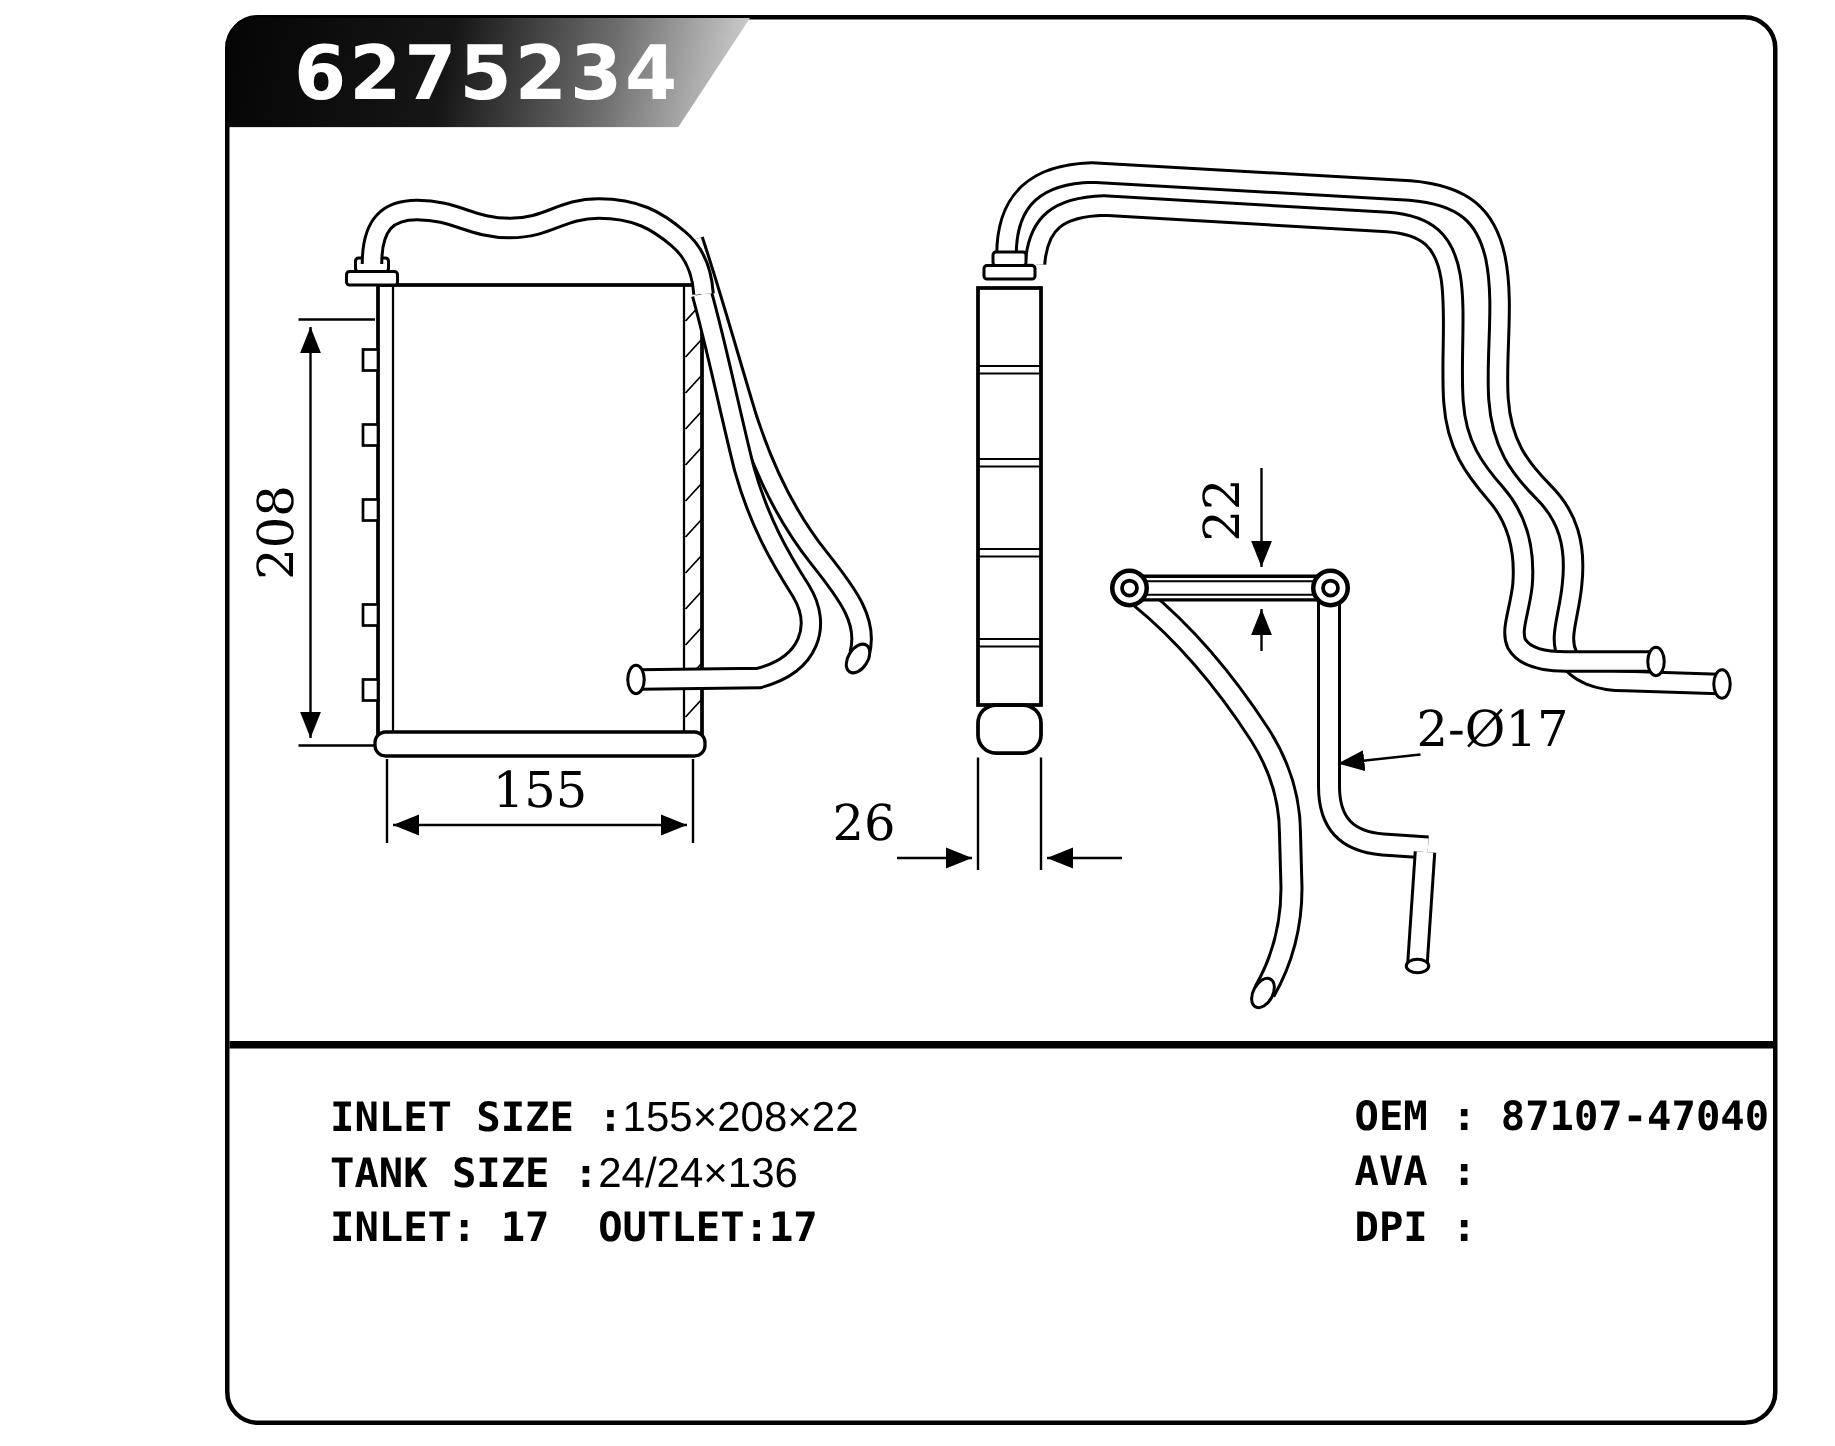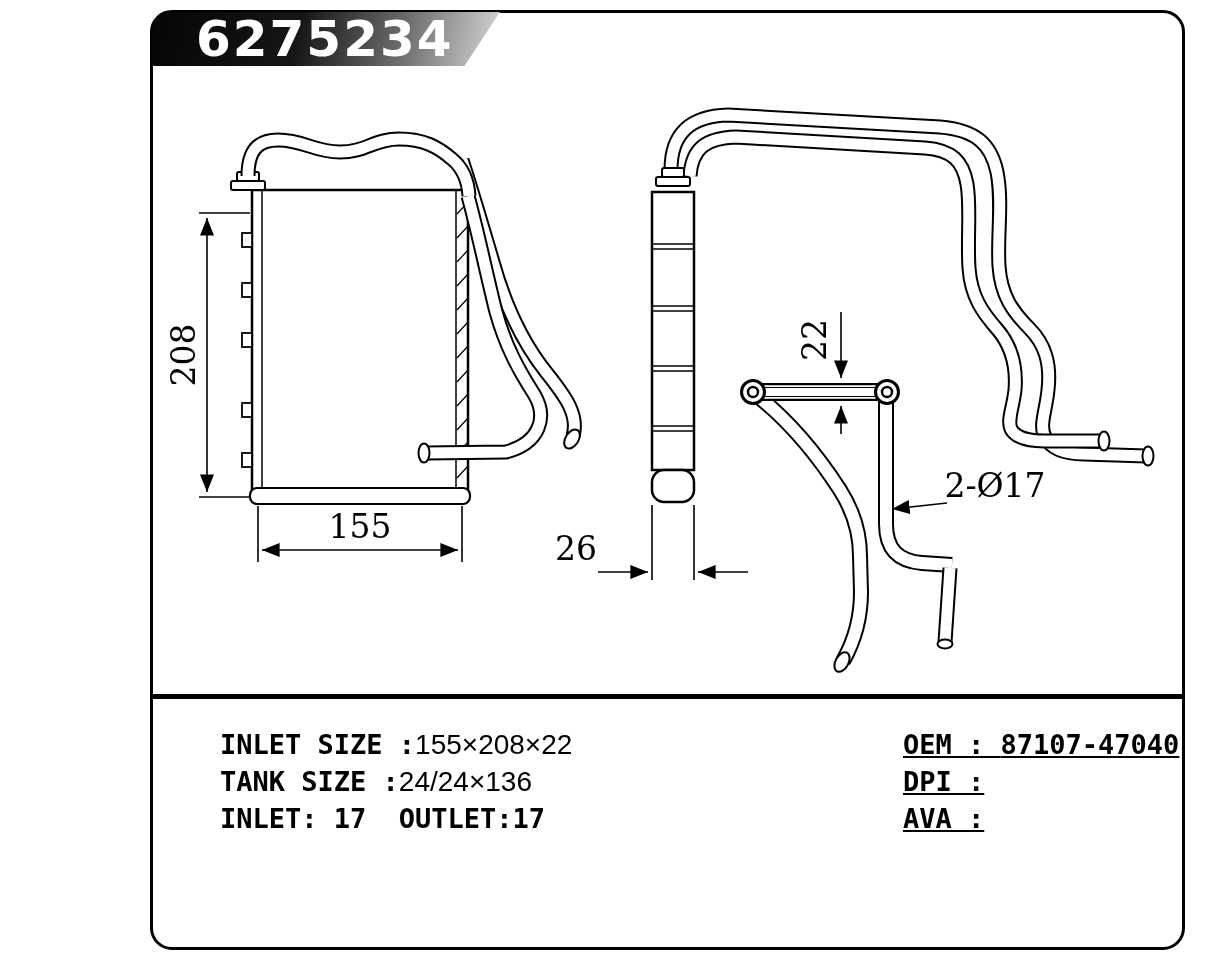--- a/index.html
+++ b/index.html
@@ -1,33 +1,33 @@
 <!DOCTYPE html>
 <html><head>
 <meta charset="utf-8">
 <style>
   html,body{margin:0;padding:0;background:#fff;}
   .page{position:relative;width:1223px;height:964px;background:#fff;overflow:hidden;
         font-family:"DejaVu Sans Mono",monospace;}
   .frame{position:absolute;left:150px;top:10px;width:1035px;height:940px;
          border:3px solid #000;border-radius:22px;box-sizing:border-box;background:#fff;}
   .divider{position:absolute;left:153px;top:694px;width:1029px;height:5px;background:#000;}
-  .badge{position:absolute;left:152px;top:12px;width:348px;height:54px;
+  .badge{position:absolute;left:152px;top:12px;width:348px;height:73px;
          background:linear-gradient(102deg,#050505 0%,#161616 42%,#6e6e6e 72%,#d9d9d9 100%);
          clip-path:polygon(0 0,348px 0,300px 73px,0 73px);
          border-top-left-radius:20px;display:flex;align-items:center;}
   .badge-text{color:#fff;font-family:"DejaVu Sans",sans-serif;font-weight:bold;
               font-size:50px;letter-spacing:2px;padding-left:44px;}
   svg.draw{position:absolute;left:0;top:0;pointer-events:none;}
   .tub-o{fill:none;stroke:#000;}
   .tub-i{fill:none;stroke:#fff;}
   .ln{stroke:#000;fill:none;}
   .dimtxt{font-family:"DejaVu Serif",serif;font-size:33px;fill:#000;}
   .specs-left{position:absolute;left:220px;top:726px;}
-  .specs-right{position:absolute;left:903px;top:726px;text-decoration:underline;}
+  .specs-right{position:absolute;left:903px;top:726px;}
   .spec-row{height:37px;line-height:37px;font-size:27px;font-weight:bold;color:#000;}
   .lbl{font-family:"DejaVu Sans Mono",monospace;white-space:pre;}
   .val-serif{font-family:Liberation Sans, sans-serif;font-weight:normal;font-size:28px;white-space:pre;}
   .val-mono{font-family:"DejaVu Sans Mono",monospace;white-space:pre;}
 </style>
 </head>
 <body>
 
 <div class="page">
 
@@ -140,20 +140,20 @@
     <div class="spec-row">
       <span class="lbl">INLET: 17  OUTLET:17</span><span class="val-mono"></span>
     </div>
   </div>
 
   <div class="specs-right">
     <div class="spec-row">
       <span class="lbl">OEM : </span><span class="val-mono">87107-47040</span>
     </div>
     <div class="spec-row">
-      <span class="lbl">DPI :</span><span class="val-mono"></span>
+      <span class="lbl">AVA :</span><span class="val-mono"></span>
     </div>
     <div class="spec-row">
-      <span class="lbl">AVA :</span><span class="val-mono"></span>
+      <span class="lbl">DPI :</span><span class="val-mono"></span>
     </div>
   </div>
 
 </div>
 
 </body></html>

